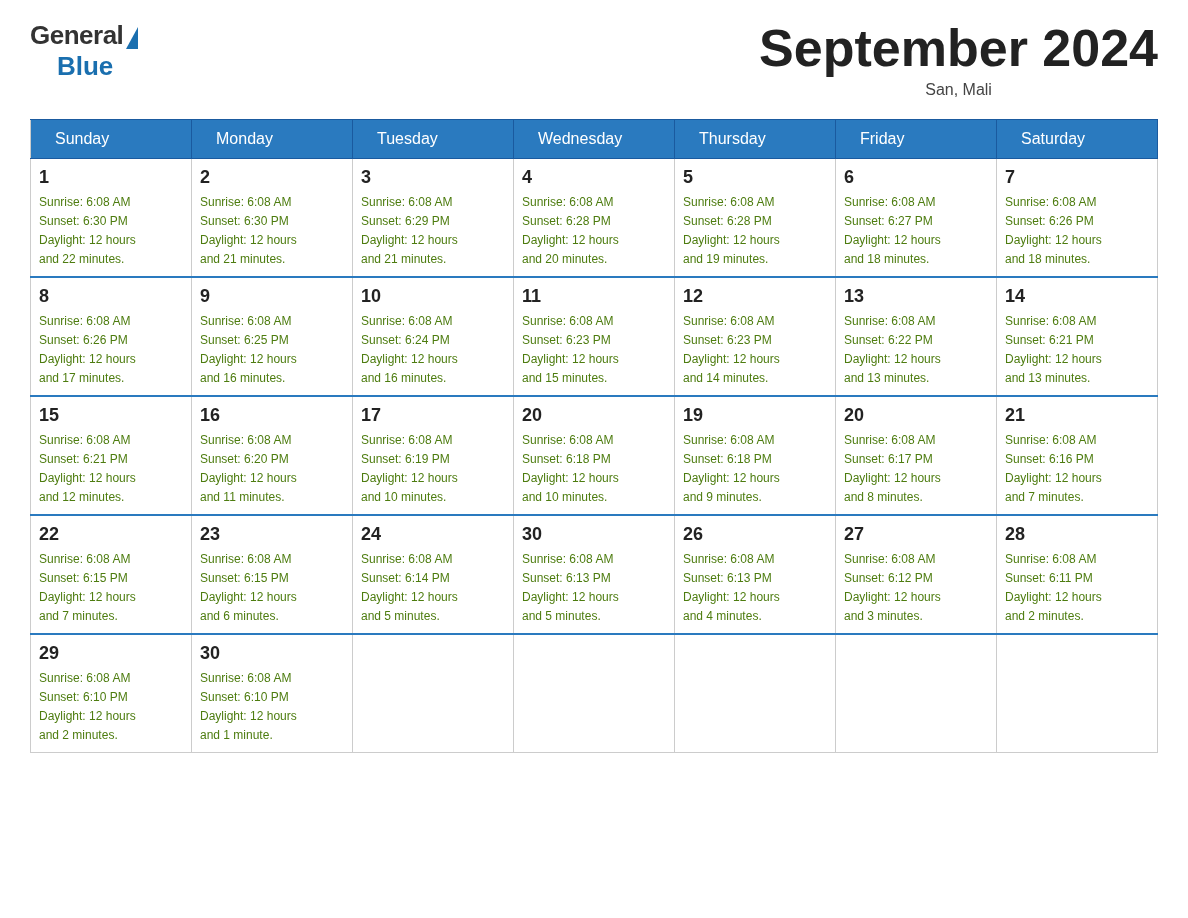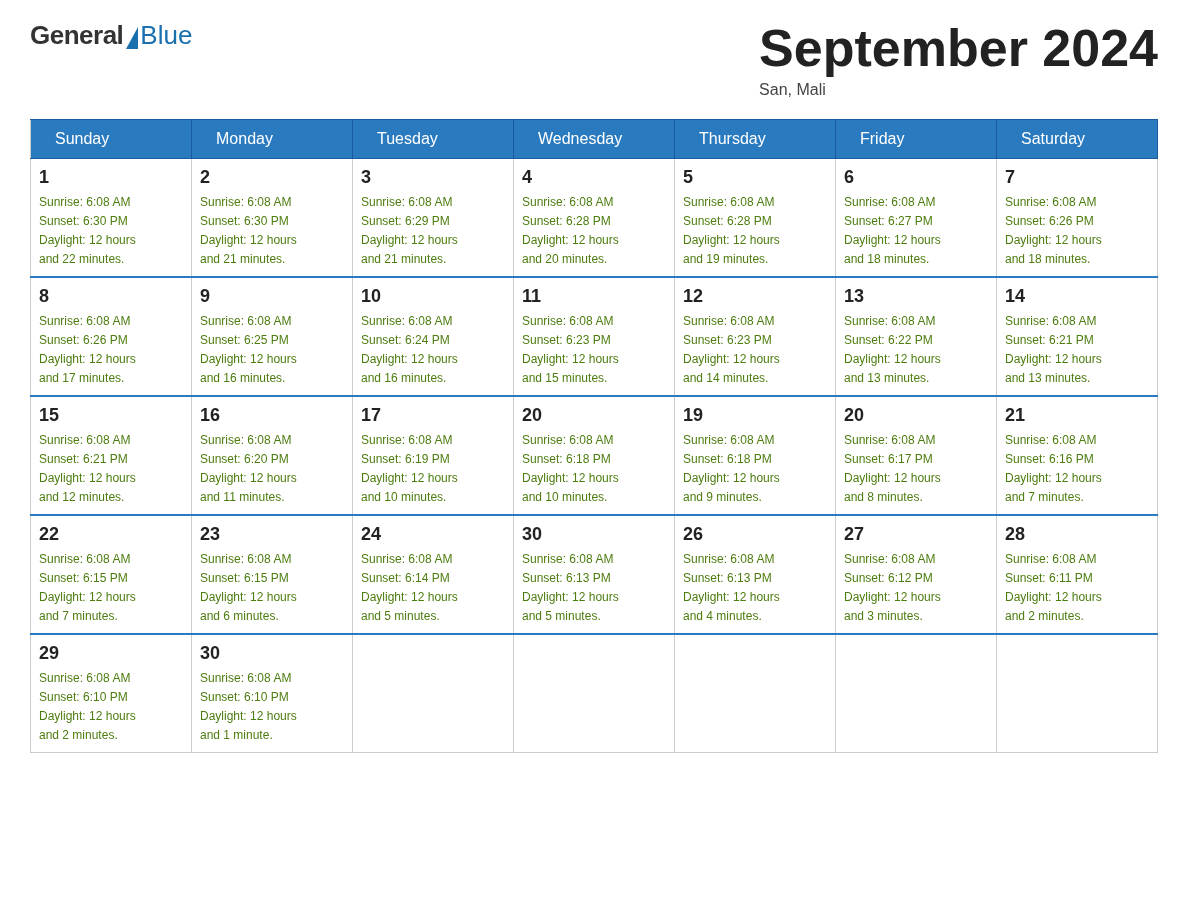--- a/index.html
+++ b/index.html
@@ -11,21 +11,21 @@
       min-height: 918px;
     }
     .header {
       display: flex;
       justify-content: space-between;
       align-items: flex-start;
       margin-bottom: 20px;
     }
     .logo {
       display: flex;
-      flex-direction: row;
+      flex-direction: column;
       align-items: center;
     }
     .logo-top {
       display: flex;
       align-items: center;
     }
     .logo-general {
       font-size: 26px;
       font-weight: bold;
       color: #333;
@@ -34,26 +34,26 @@
     .logo-triangle {
       width: 0;
       height: 0;
       border-left: 12px solid transparent;
       border-bottom: 22px solid #1a6faf;
       margin-left: 3px;
       margin-top: 4px;
     }
     .logo-blue {
       font-size: 26px;
-      font-weight: normal;
+      font-weight: bold;
       color: #1a6faf;
       margin-left: 2px;
     }
     .title-area {
-      text-align: left;
+      text-align: center;
     }
     .calendar-title {
       font-size: 52px;
       font-weight: bold;
       color: #222;
       line-height: 1.1;
     }
     .location {
       font-size: 16px;
       color: #444;

